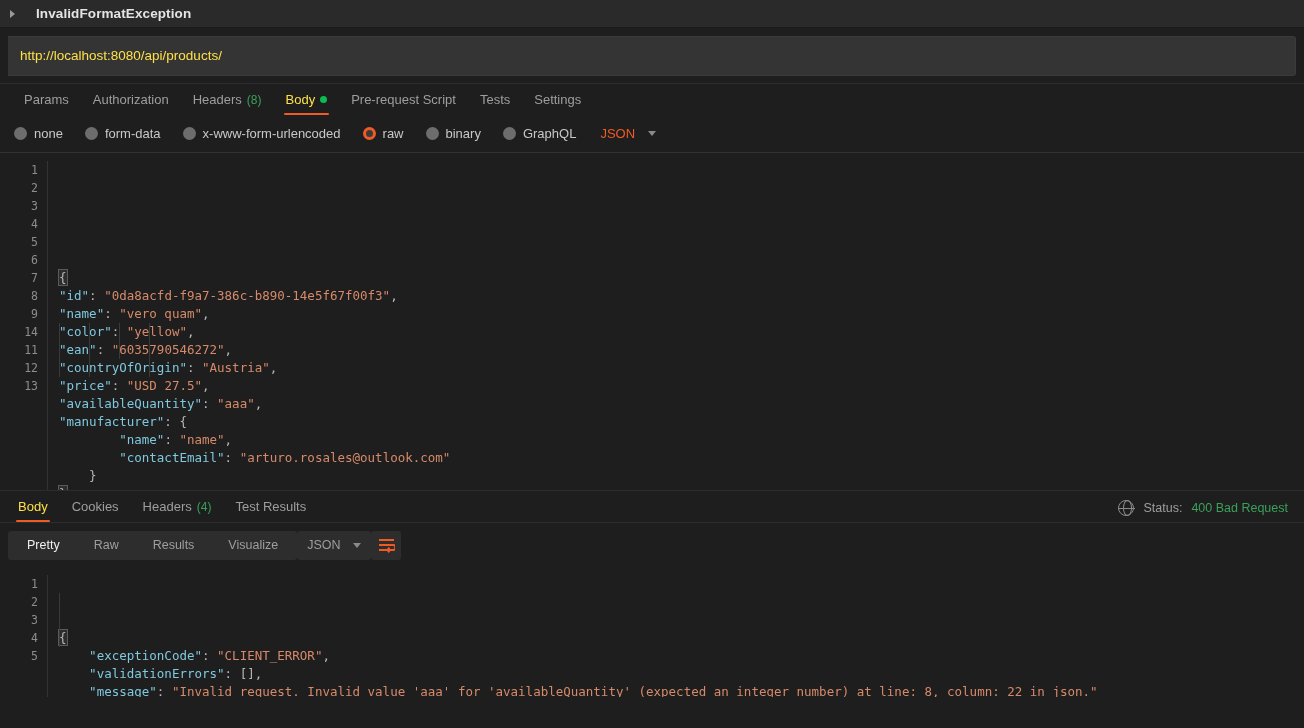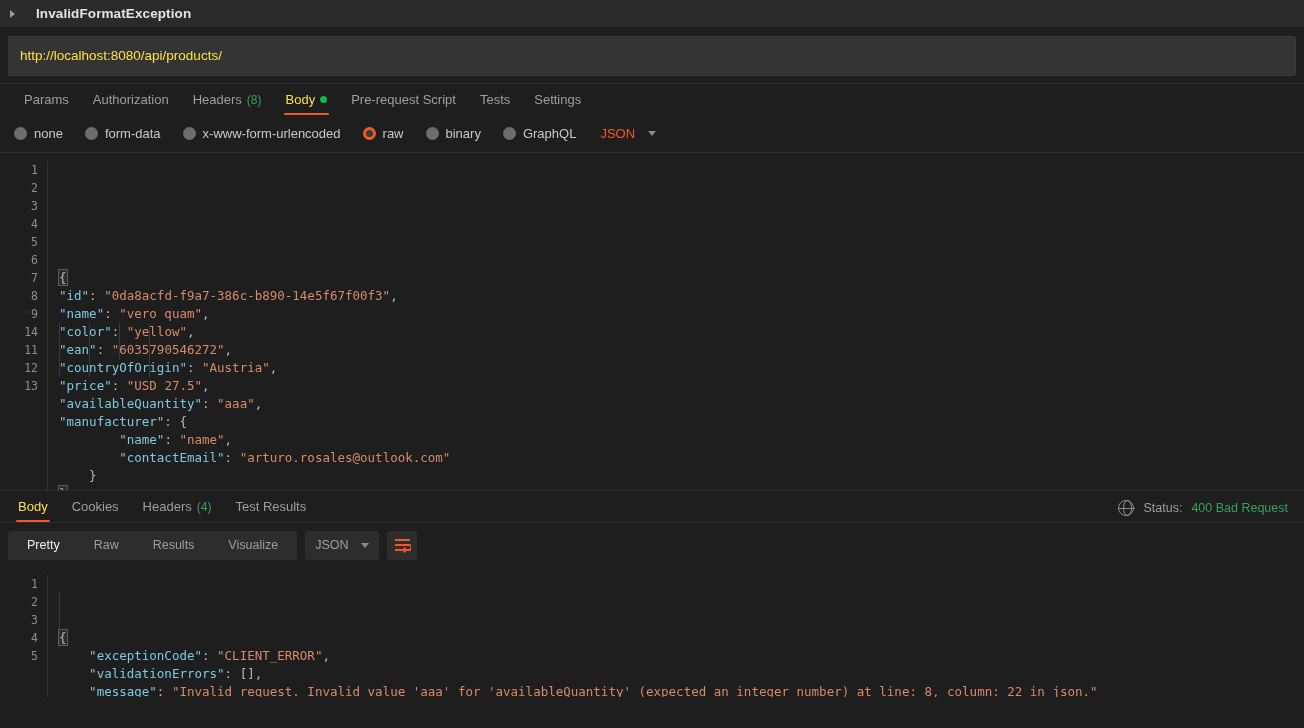--- a/index.html
+++ b/index.html
@@ -238,21 +238,20 @@
     height: 0;
     border-top: 1.3px solid #8a8a8a;
   }
 
   
   #resp-toolbar {
     height: 44px;
     display: flex;
     align-items: center;
     padding-left: 8px;
-    gap: 8px;
     background: #1e1e1e;
   }
   #view-switch {
     display: flex;
     align-items: center;
     background: #2d2d2d;
     border-radius: 3px;
     height: 29px;
     padding: 0 2px;
   }

